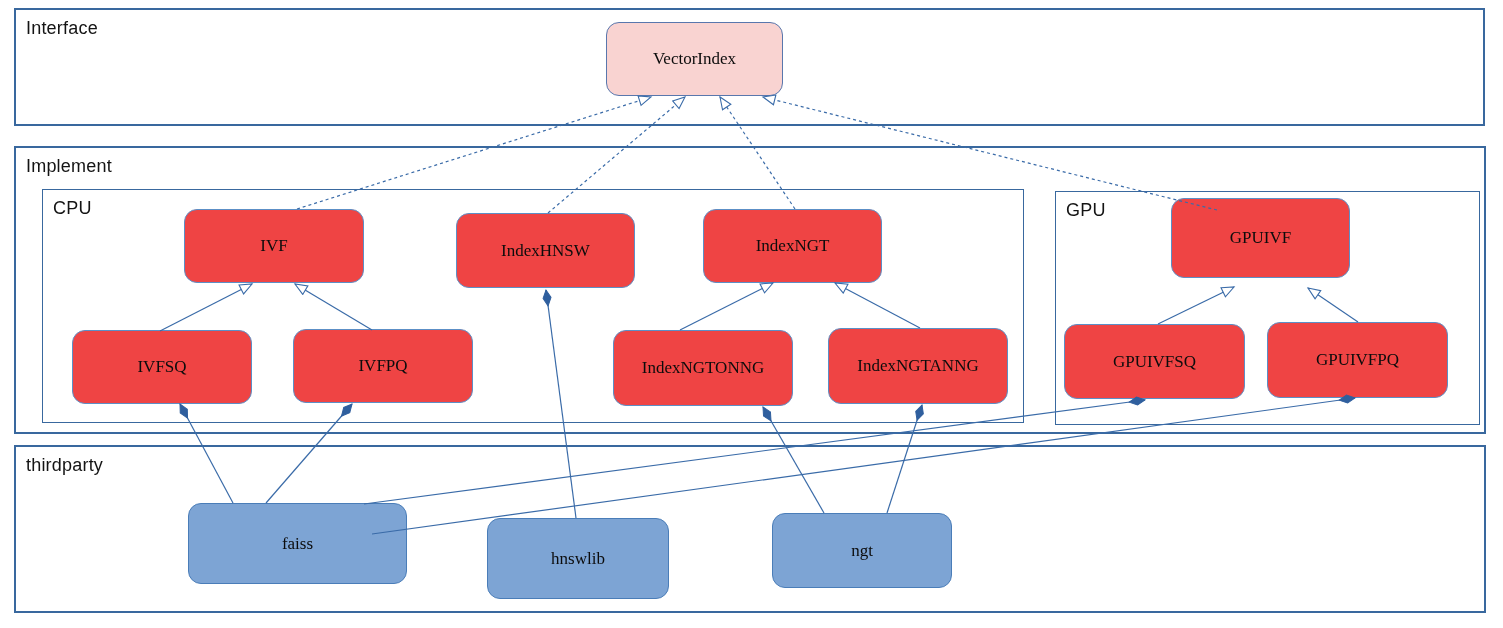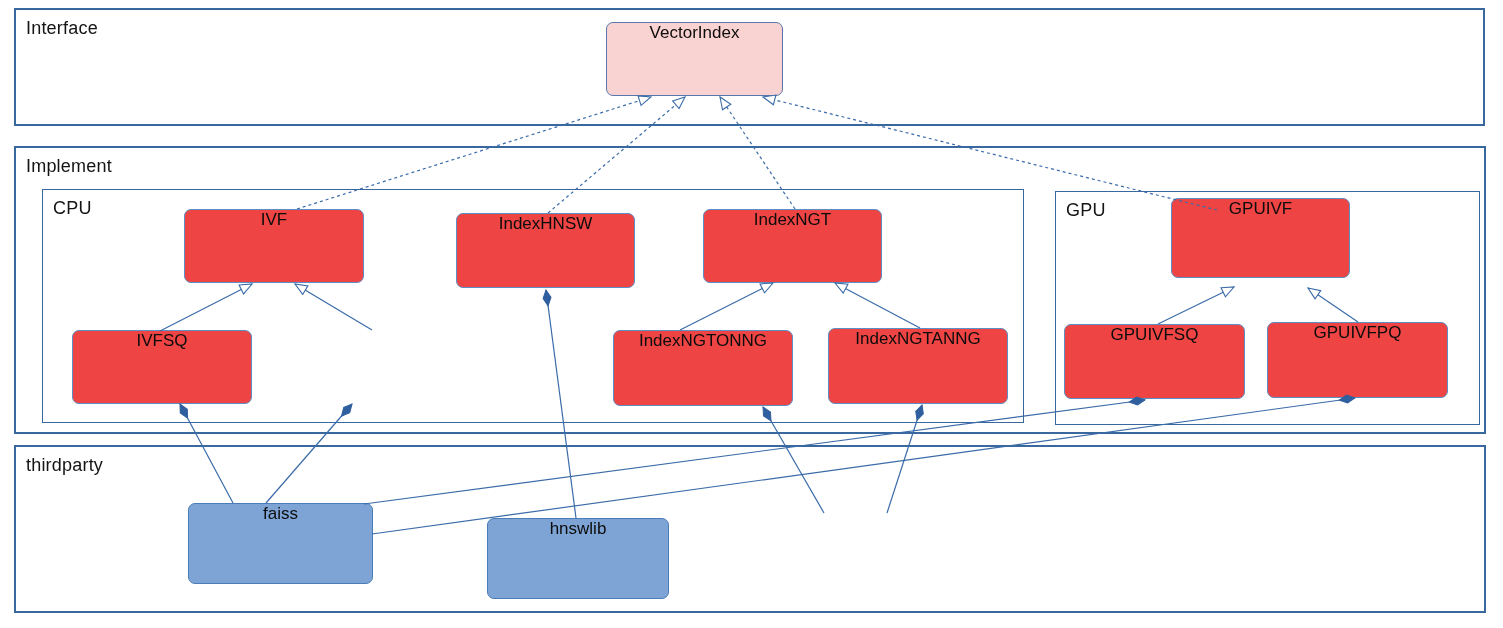--- a/index.html
+++ b/index.html
@@ -27,23 +27,23 @@
   .squiggle{
     text-decoration-style:wavy;
     text-decoration-color:#d23b2e;
     text-decoration-thickness:1px;
     text-underline-offset:4px;
   }
   
   .node{
     position:absolute;
     box-sizing:border-box;
-    border-radius:7px;
-    display:flex;justify-content:center;
-    font-family:Liberation Sans, sans-serif;
+    border-radius:13px;
+    display:flex;align-items:center;justify-content:center;
+    font-family:Liberation Serif, serif;
     font-size:17px;
     color:#0c0c0c;
     z-index:2;
   }
   .node.green{background:#ef4444;border:1.5px solid #5c8fc6;}
   .node.blue{background:#7da4d4;border:1.5px solid #4a7db8;}
   .node.pink{background:#f9d3d1;border:1.5px solid #5977ad;}
   
   svg.wires{
     position:absolute;left:0;top:0;z-index:3;
@@ -84,42 +84,48 @@
   </div>
   <div class="node green" style="left:456px;top:213px;width:179px;height:75px;">
     <span>IndexHNSW</span>
   </div>
   <div class="node green" style="left:703px;top:209px;width:179px;height:74px;">
     <span>IndexNGT</span>
   </div>
   <div class="node green" style="left:72px;top:330px;width:180px;height:74px;">
     <span>IVFSQ</span>
   </div>
+  <div class="node green" style="left:293px;top:329px;width:180px;height:74px;">
+    <span>IVFPQ</span>
+  </div>
   <div class="node green" style="left:613px;top:330px;width:180px;height:76px;">
     <span>IndexNGTONNG</span>
   </div>
   <div class="node green" style="left:828px;top:328px;width:180px;height:76px;">
     <span>IndexNGTANNG</span>
   </div>
 
   <div class="node green" style="left:1171px;top:198px;width:179px;height:80px;">
     <span>GPUIVF</span>
   </div>
   <div class="node green" style="left:1064px;top:324px;width:181px;height:75px;">
     <span>GPUIVFSQ</span>
   </div>
   <div class="node green" style="left:1267px;top:322px;width:181px;height:76px;">
     <span>GPUIVFPQ</span>
   </div>
 
-  <div class="node blue" style="left:188px;top:503px;width:185px;height:81px;">
+  <div class="node blue" style="left:188px;top:503px;width:219px;height:81px;">
     <span>faiss</span>
   </div>
   <div class="node blue" style="left:487px;top:518px;width:182px;height:81px;">
     <span>hnswlib</span>
+  </div>
+  <div class="node blue" style="left:772px;top:513px;width:180px;height:75px;">
+    <span>ngt</span>
   </div>
 
   <svg class="wires" width="1503" height="628" viewBox="0 0 1503 628">
     <defs>
       <marker id="tri" markerUnits="userSpaceOnUse" markerWidth="15" markerHeight="13" refX="13" refY="6" orient="auto">
         <path d="M1,1 L13,6 L1,11 Z" fill="#ffffff" stroke="#3a6ba8" stroke-width="1.1"></path>
       </marker>
       <marker id="diam" markerUnits="userSpaceOnUse" markerWidth="19" markerHeight="10" refX="17" refY="5" orient="auto">
         <path d="M1,5 L9,1 L17,5 L9,9 Z" fill="#2f5f9e" stroke="#2f5f9e" stroke-width="1"></path>
       </marker>

